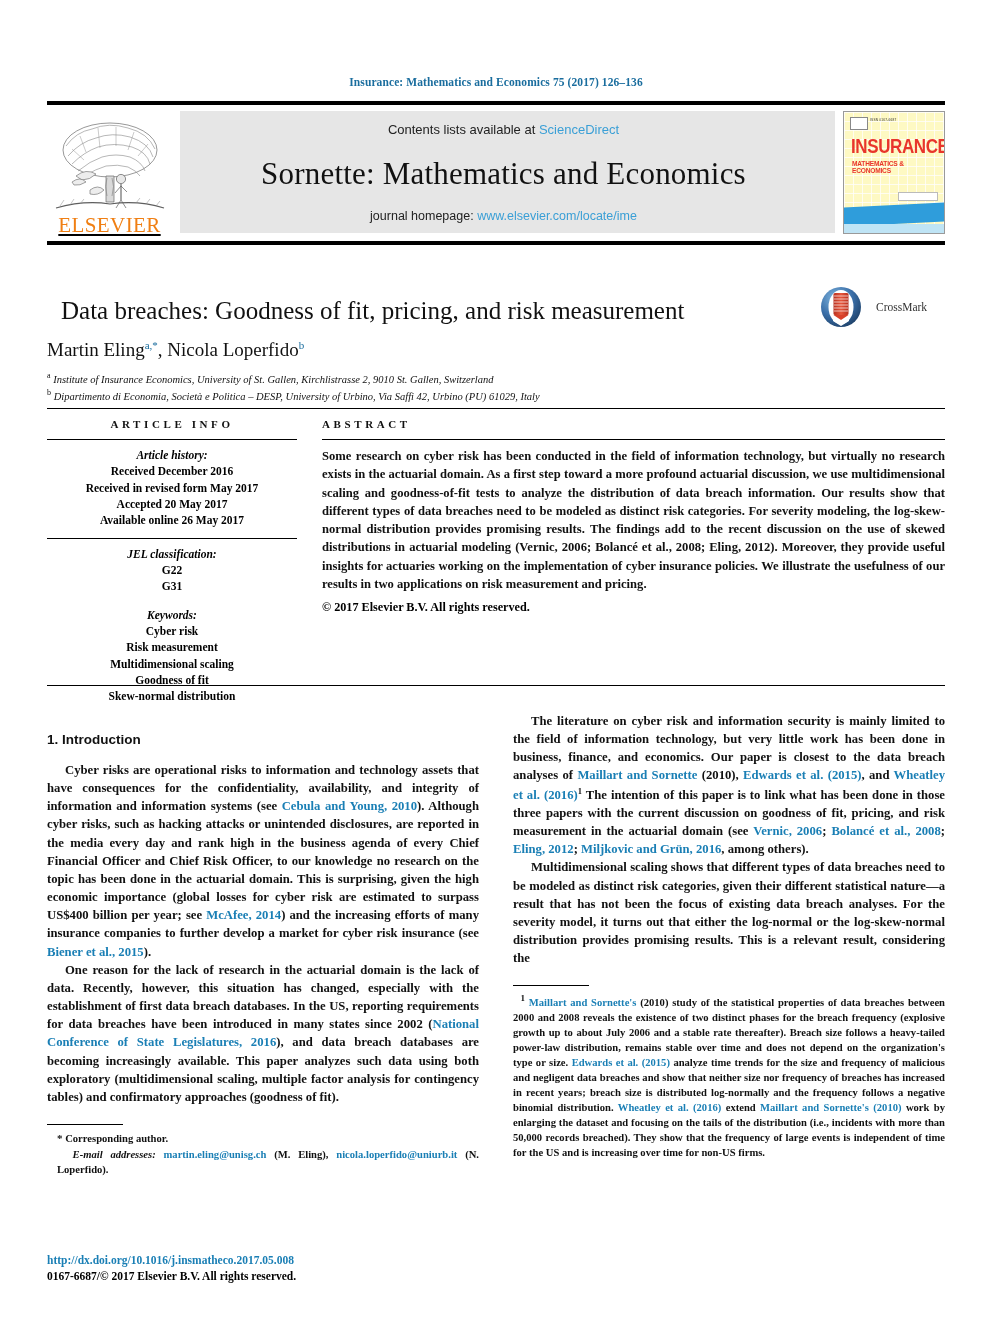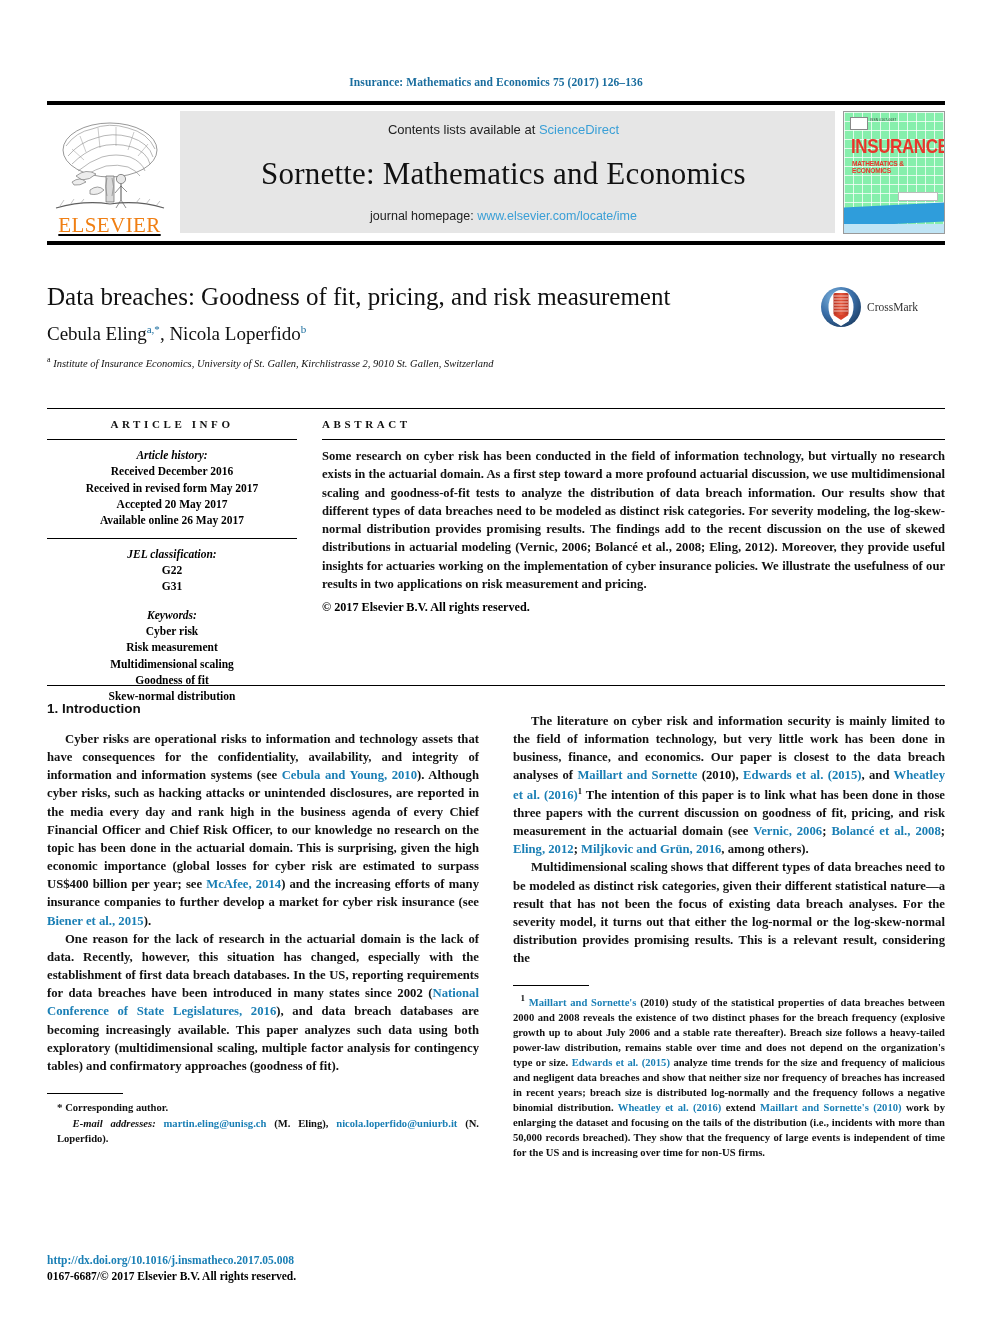--- a/index.html
+++ b/index.html
@@ -106,21 +106,21 @@
     color: #222;
   }
   .homepage-line .hp-link { color: #3a9fd6; }
 
   .cover-thumb {
     flex: 0 0 100px;
     width: 100px;
     margin: 3px 0 4px 0;
     border: 1px solid #9a9a9a;
     position: relative;
-    background: #86efac;
+    background: #fef9c3;
     overflow: hidden;
   }
   .cover-grid {
     position: absolute; inset: 0;
     background-image:
       linear-gradient(to right, rgba(255,255,255,0.75) 1px, transparent 1px),
       linear-gradient(to bottom, rgba(255,255,255,0.75) 1px, transparent 1px);
     background-size: 9px 9px;
   }
   .cover-tl {
@@ -173,21 +173,21 @@
     background: #bfe4f5;
   }
 
   
   .title-block { position: absolute; left: 47px; top: 283px; width: 898px; }
   .paper-title {
     font-family: "Liberation Serif", serif;
     font-size: 25px;
     line-height: 1.12;
     color: #111;
-    margin: 0;
+    margin: 14px;
     font-weight: normal;
     width: 760px;
   }
   .authors {
     font-family: "Liberation Serif", serif;
     font-size: 19px;
     margin-top: 12px;
     color: #111;
   }
   .authors sup { font-size: 11px; color: #1a6d9e; }
@@ -198,21 +198,21 @@
     font-style: italic;
     font-size: 10.5px;
     line-height: 1.45;
     color: #111;
   }
   .affiliations sup { font-style: normal; font-size: 8px; }
 
   .crossmark {
     position: absolute; left: 820px; top: 283px;
     width: 120px; height: 48px;
-    display: flex; align-items: center; gap: 5px;
+    display: flex; align-items: center; gap: 14px;
   }
   .crossmark-label {
     font-family: "Liberation Serif", serif;
     font-size: 11.5px;
     color: #333;
   }
 
   
   .rule-top {
     position: absolute; left: 47px; top: 408px;
@@ -254,21 +254,21 @@
     font-weight: bold;
   }
 
   .rule-bottom {
     position: absolute; left: 47px; top: 685px;
     width: 898px; height: 0;
     border-top: 1px solid #000;
   }
 
   
-  .body-left  { position: absolute; left: 47px;  top: 701px; width: 432px; }
+  .body-left  { position: absolute; left: 47px;  top: 732px; width: 432px; }
   .body-right { position: absolute; left: 513px; top: 712px; width: 432px; }
 
   .h1 {
     font-family: "Liberation Sans", sans-serif;
     font-size: 13.5px;
     font-weight: bold;
     margin: 0 0 14px 0;
     color: #111;
   }
   p.body {
@@ -385,24 +385,25 @@
         <div class="cover-blueband"></div>
         <div class="cover-bottom"></div>
       </div>
 
     </div>
   </div>
 
   <div class="title-block">
     <h1 class="paper-title">Data breaches: Goodness of fit, pricing, and risk measurement</h1>
     <div class="authors">
-      <span>Cebula Eling</span><sup class="star">a,*</sup><span>, </span><span>Nicola Loperfido</span><sup>b</sup>
+      <span>Martin Eling</span><sup class="star">a,*</sup><span>, </span><span>Nicola Loperfido</span><sup>b</sup>
     </div>
     <div class="affiliations">
       <div><sup>a</sup> <span>Institute of Insurance Economics, University of St. Gallen, Kirchlistrasse 2, 9010 St. Gallen, Switzerland</span></div>
+      <div><sup>b</sup> <span>Dipartimento di Economia, Società e Politica – DESP, University of Urbino, Via Saffi 42, Urbino (PU) 61029, Italy</span></div>
     </div>
   </div>
 
   <div class="crossmark">
     <svg width="42" height="42" viewBox="0 0 42 42">
       <defs>
         <radialGradient id="cmg" cx="35%" cy="28%" r="80%">
           <stop offset="0%" stop-color="#7fb6e0"></stop>
           <stop offset="55%" stop-color="#3b6fa8"></stop>
           <stop offset="100%" stop-color="#1d3f66"></stop>

